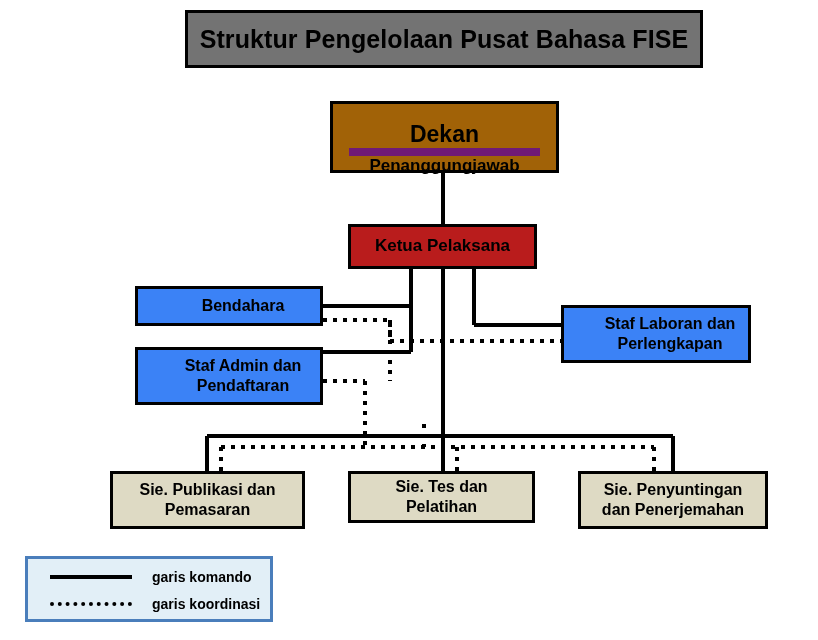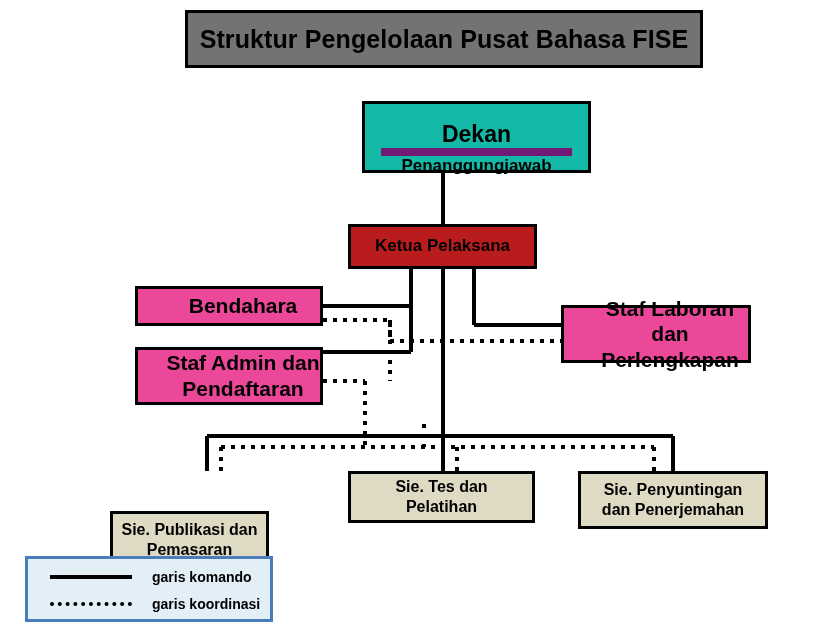--- a/index.html
+++ b/index.html
@@ -51,24 +51,23 @@
     font-size: 25px;
     letter-spacing: 0.1px;
   }
 
   
   #dekan {
     left: 330px;
     top: 101px;
     width: 229px;
     height: 72px;
-    background: #14b8a6;
+    background: #a16207;
     padding: 16px;
     justify-content: flex-start;
-    margin-left: 32px;
   }
   #dekan .cell-top {
     width: 100%;
     height: 40px;
     display: flex;
     align-items: center;
     justify-content: center;
     font-size: 23px;
     box-sizing: border-box;
   }
@@ -88,22 +87,22 @@
     left: 348px;
     top: 224px;
     width: 189px;
     height: 45px;
     background: #b91c1c;
     font-size: 17px;
   }
 
   
   .pink {
-    background: #ec4899;
-    font-size: 21px;
+    background: #3b82f6;
+    font-size: 16px;
     padding-left: 28px;
   }
   #bendahara {
     left: 135px;
     top: 286px;
     width: 188px;
     height: 40px;
   }
   #staf-admin {
     left: 135px;
@@ -119,23 +118,22 @@
   }
 
   
   .beige {
     background: #DEDAC4;
     font-size: 16px;
   }
   #sie-publikasi {
     left: 110px;
     top: 471px;
-    width: 159px;
-    height: 58px;
-    margin-top: 40px;
+    width: 195px;
+    height: 58px;
   }
   #sie-tes {
     left: 348px;
     top: 471px;
     width: 187px;
     height: 52px;
   }
   #sie-penyuntingan {
     left: 578px;
     top: 471px;

